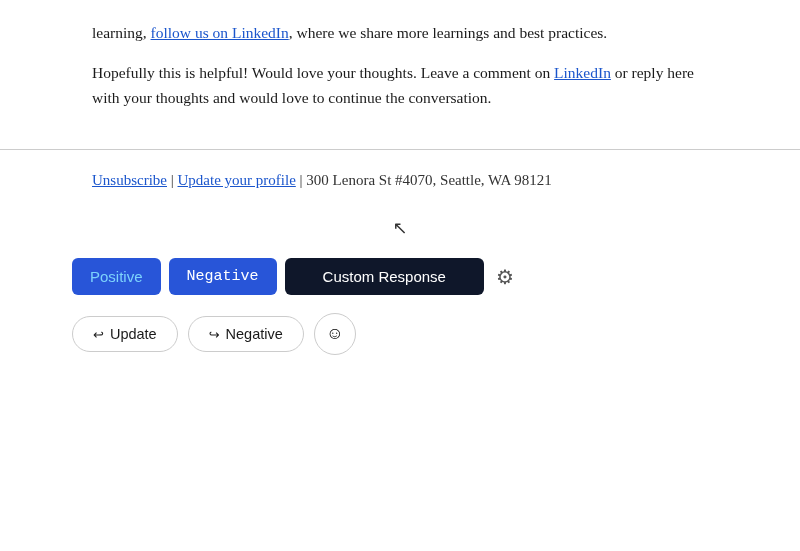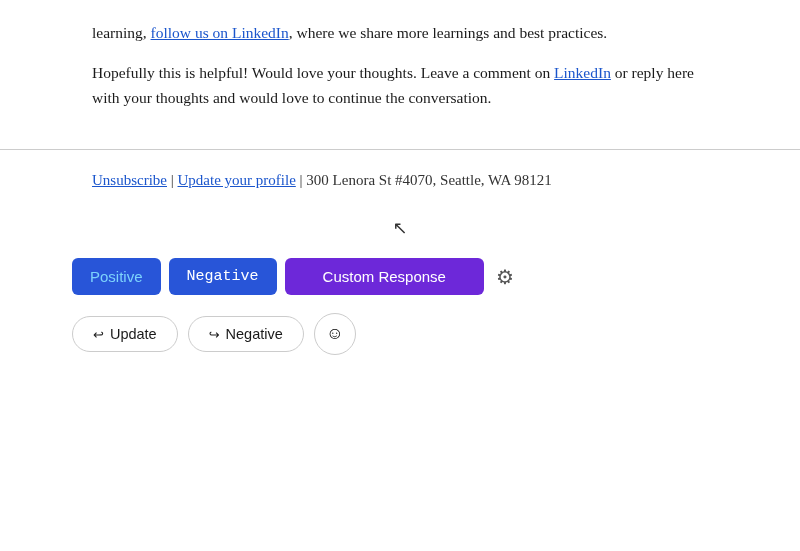--- a/index.html
+++ b/index.html
@@ -101,21 +101,21 @@
       border: none;
       border-radius: 6px;
       padding: 10px 18px;
       font-size: 15px;
       font-family: Liberation Mono, monospace;
       cursor: pointer;
       font-weight: 500;
     }
 
     .btn-custom {
-      background-color: #6d28d9;
+      background-color: #0f172a;
       color: #ffffff;
       border: none;
       border-radius: 6px;
       padding: 10px 38px;
       font-size: 15px;
       font-family: -apple-system, BlinkMacSystemFont, 'Segoe UI', sans-serif;
       cursor: pointer;
       font-weight: 500;
     }
 

